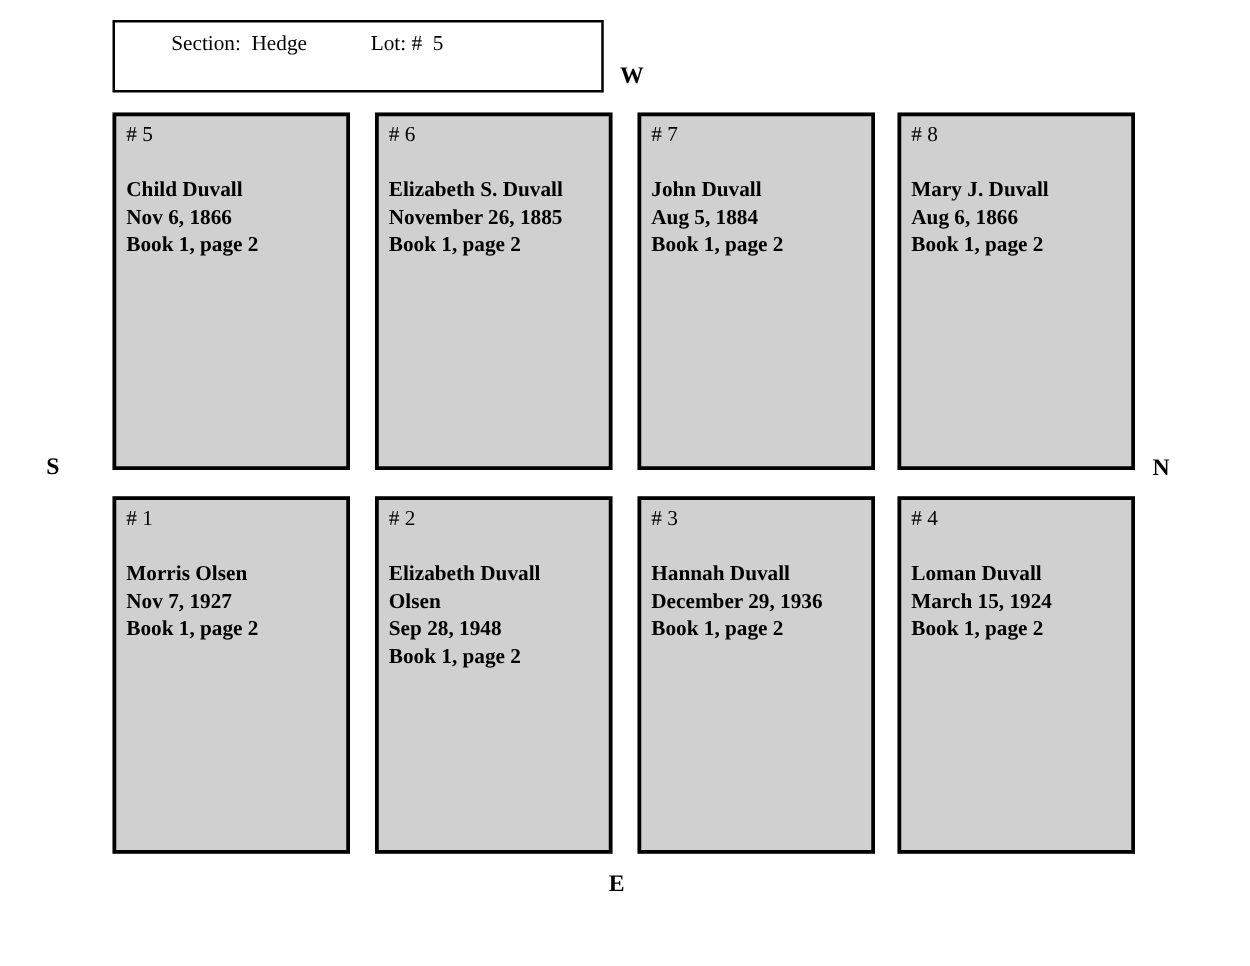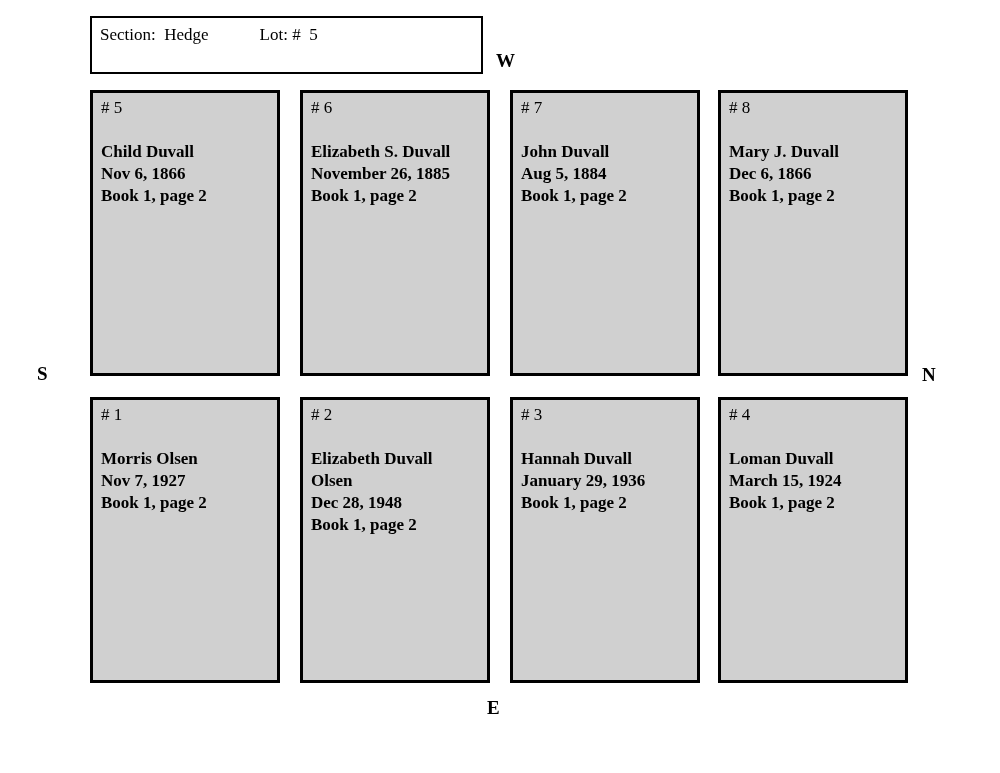--- a/index.html
+++ b/index.html
@@ -26,20 +26,21 @@
     width: 393px; height: 58px;
     box-sizing: border-box;
     background: #ffffff;
     border: 2px solid #000000;
     padding: 5px 0 0 8px;
     font-size: 17px;
     line-height: 23px;
   }
   .header-line {
     white-space: pre;
+    margin-left: 37px;
   }
   .compass {
     position: absolute;
     font-weight: bold;
     font-size: 19px;
     line-height: 19px;
   }
   .compass-w { left: 496px; top: 51px; }
   .compass-s { left: 37px;  top: 364px; }
   .compass-n { left: 922px; top: 365px; }
@@ -98,41 +99,41 @@
   </div>
   <div class="plot r1 c3">
     <div class="plot-num"># 7</div>
     <div class="plot-lines">John Duvall
 Aug 5, 1884
 Book 1, page 2</div>
   </div>
   <div class="plot r1 c4">
     <div class="plot-num"># 8</div>
     <div class="plot-lines">Mary J. Duvall
-Dec 6, 1866
+Aug 6, 1866
 Book 1, page 2</div>
   </div>
 
   <div class="plot r2 c1">
     <div class="plot-num"># 1</div>
     <div class="plot-lines">Morris Olsen
 Nov 7, 1927
 Book 1, page 2</div>
   </div>
   <div class="plot r2 c2">
     <div class="plot-num"># 2</div>
     <div class="plot-lines">Elizabeth Duvall
 Olsen
-Dec 28, 1948
+Sep 28, 1948
 Book 1, page 2</div>
   </div>
   <div class="plot r2 c3">
     <div class="plot-num"># 3</div>
     <div class="plot-lines">Hannah Duvall
-January 29, 1936
+December 29, 1936
 Book 1, page 2</div>
   </div>
   <div class="plot r2 c4">
     <div class="plot-num"># 4</div>
     <div class="plot-lines">Loman Duvall
 March 15, 1924
 Book 1, page 2</div>
   </div>
 
 </div>

